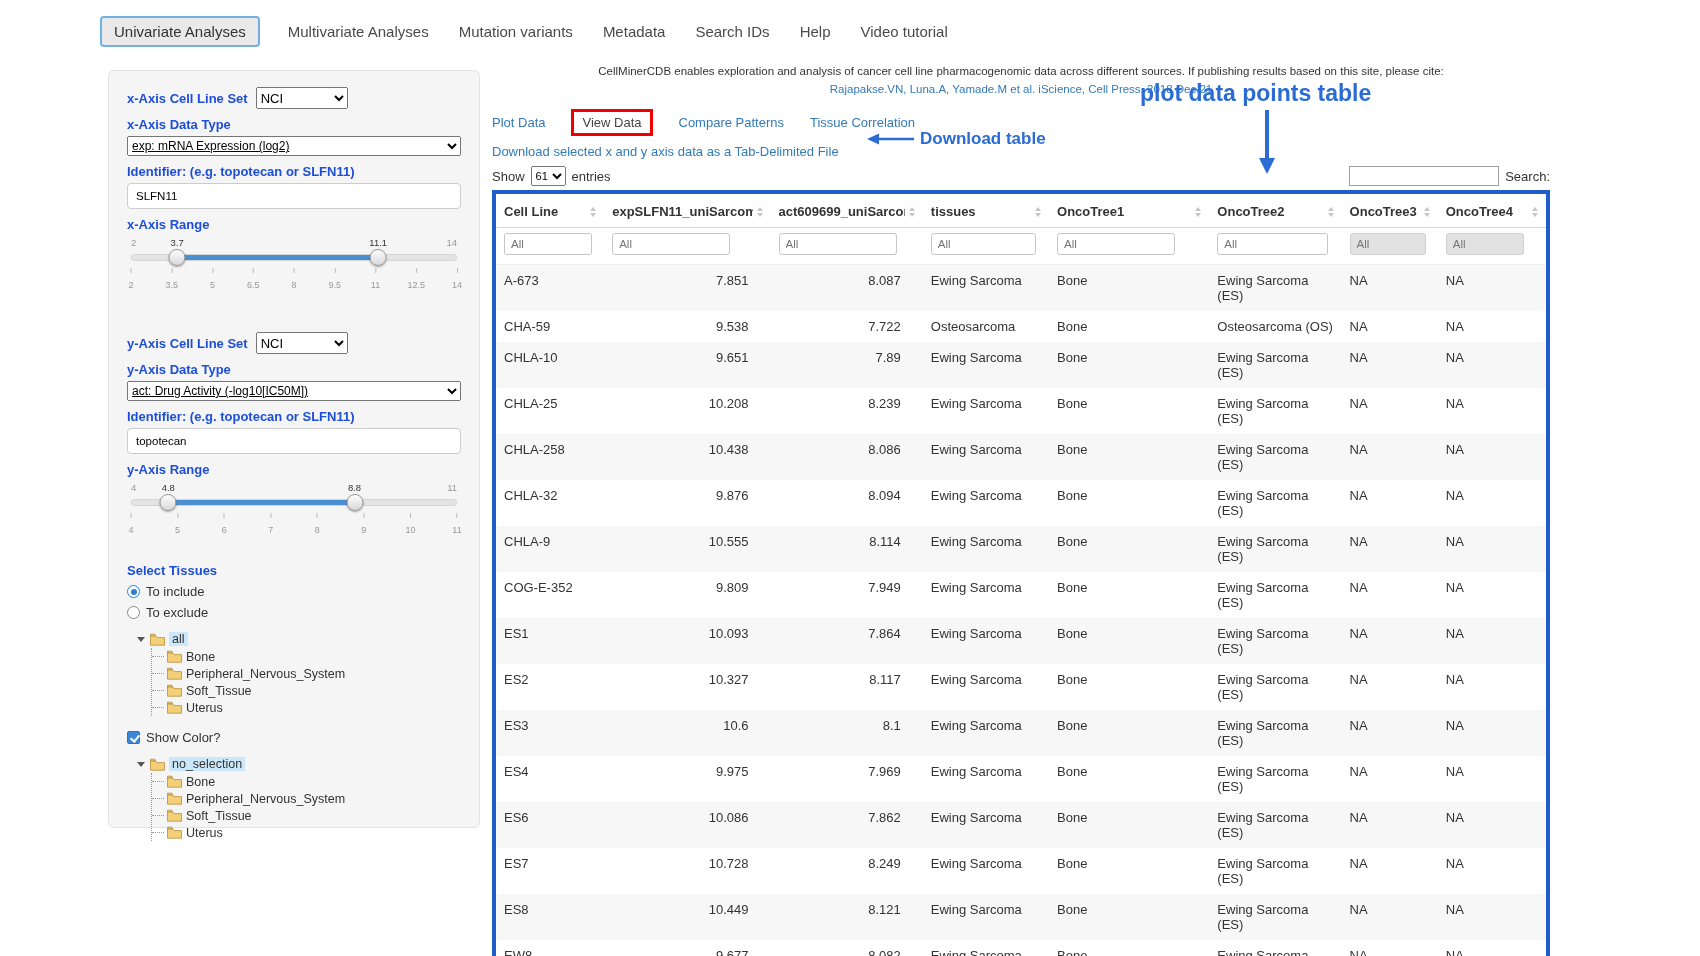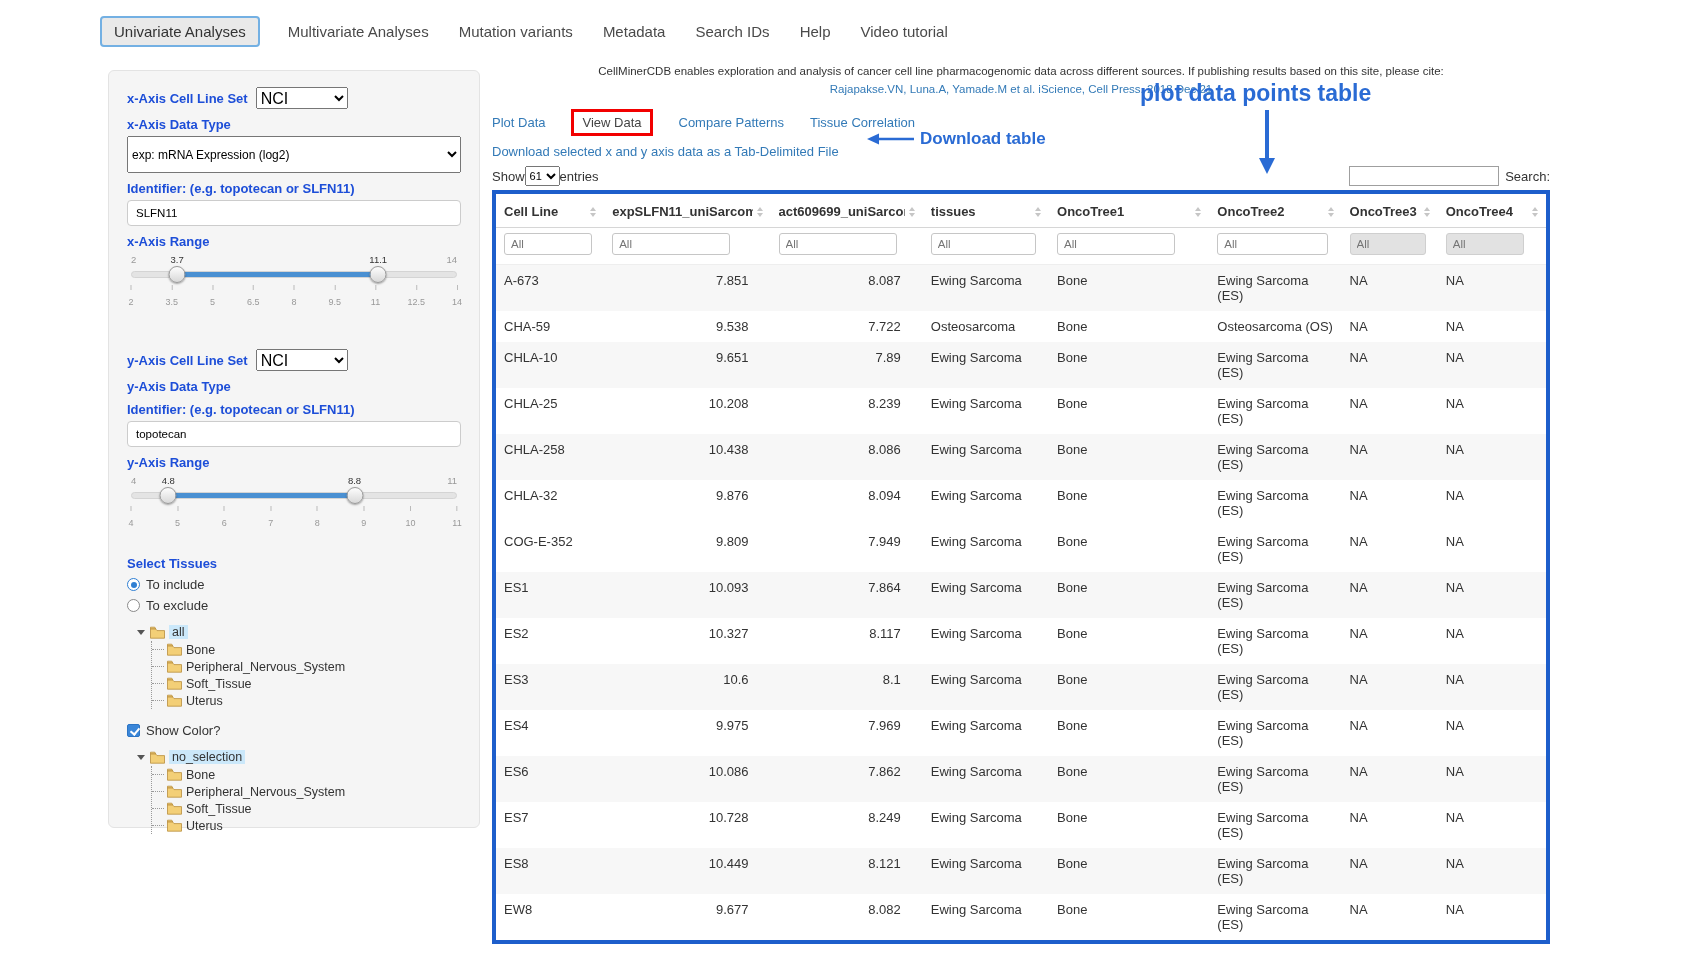--- a/index.html
+++ b/index.html
@@ -17,22 +17,22 @@
   .nav{position:absolute;left:100px;top:16px;display:flex;align-items:center;gap:26px;}
   .nav-tab{font-size:15px;color:#4a4a4a;padding:6px 2px;cursor:pointer;white-space:nowrap;text-align:center;}
   .nav-tab.active{background:#e9e9e9;border:2px solid #73b0e3;border-radius:4px;padding:5px 12px;color:#333;}
 
   
   .sidebar{position:absolute;left:108px;top:70px;width:372px;height:758px;background:#f5f5f5;
            border:1px solid #e3e3e3;border-radius:6px;padding:16px 18px;}
   .inline-row{display:flex;align-items:center;gap:8px;}
   .lbl-b{font-weight:bold;font-size:13px;margin-top:8px;color:#1d4ed8;}
   .lbl-b.nomt{margin-top:0;}
-  select.small{height:22px;font-size:16px;min-width:92px;}
-  select.wide{width:100%;height:37px;font-size:12px;margin-top:4px;}
+  select.small{height:22px;font-size:13px;min-width:92px;}
+  select.wide{width:100%;height:20px;font-size:12px;margin-top:4px;text-decoration:underline;}
   input.txt{width:100%;height:26px;border:1px solid #ccc;border-radius:4px;padding:0 8px;
             font-size:11.5px;margin-top:4px;background:#fff;}
   .gap{height:30px;}
 
   
   .slider{position:relative;height:64px;margin:6px 4px 0;}
   .sl-min,.sl-max,.sl-from,.sl-to{position:absolute;top:0;font-size:9.5px;line-height:10px;}
   .sl-min{left:0;color:#999;} .sl-max{right:0;color:#999;}
   .sl-from,.sl-to{color:#333;transform:translateX(-50%);}
   .sl-track{position:absolute;top:16px;left:0;right:0;height:7px;background:#e4e4e4;
@@ -71,21 +71,21 @@
   
   .main{position:absolute;left:492px;top:62px;width:1058px;}
   .citation{text-align:center;font-size:11.5px;line-height:15px;color:#333;margin-top:2px;}
   .citation .line2{color:var(--link);margin-top:3px;cursor:pointer;}
   .subtabs{display:flex;align-items:center;gap:26px;margin-top:12px;font-size:13px;}
   .subtab{color:var(--link);cursor:pointer;white-space:nowrap;}
   .subtab.active{color:#444;}
   .boxed-red{border:3px solid var(--annot-red);padding:3px 8px;}
   .download-link{display:inline-block;margin-top:8px;color:var(--link);font-size:13px;cursor:pointer;text-decoration:none;}
   .controls-row{display:flex;align-items:center;margin-top:6px;font-size:13px;}
-  .length{display:flex;align-items:center;}
+  .length{display:flex;align-items:center;gap:6px;}
   .length select{height:20px;font-size:11px;}
   .search-wrap{margin-left:auto;display:flex;align-items:center;gap:6px;}
   .search-wrap input{width:150px;height:20px;border:1px solid #9f9f9f;padding:0 4px;font-size:12px;}
 
   .table-box{margin-top:4px;border:4px solid var(--table-border);background:#fff;}
   table.data{width:100%;border-collapse:collapse;table-layout:fixed;font-size:13px;}
   table.data th{text-align:left;font-weight:bold;padding:10px 8px 8px;border-bottom:1px solid #d6d6d6;}
   .th-wrap{display:flex;align-items:center;justify-content:space-between;}
   .th-label{overflow:hidden;white-space:nowrap;text-align:right;}
   .sort-icon{display:flex;flex-direction:column;gap:2px;margin-left:4px;flex:0 0 auto;cursor:pointer;}
@@ -163,20 +163,23 @@
 
     <div class="gap"></div>
 
     <div class="inline-row">
       <span class="lbl-b nomt">y-Axis Cell Line Set</span>
       <select class="small">
         <option>NCI</option>
       </select>
     </div>
     <div class="lbl-b">y-Axis Data Type</div>
+    <select class="wide">
+      <option>act: Drug Activity (-log10[IC50M])</option>
+    </select>
     <div class="lbl-b">Identifier: (e.g. topotecan or SLFN11)</div>
     <input class="txt" value="topotecan" style="">
     <div class="lbl-b">y-Axis Range</div>
     <div class="slider">
       <span class="sl-min">4</span>
       <span class="sl-max">11</span>
       <span class="sl-from" style="left: 11.4286%;">4.8</span>
       <span class="sl-to" style="left: 68.5714%;">8.8</span>
       <div class="sl-track">
           <div class="sl-bar" style="left: 11.4286%; width: 57.1429%;"></div>
@@ -470,20 +473,30 @@
             <tr class="even">
               <td class="">CHLA-32</td>
               <td class="num">9.876</td>
               <td class="num">8.094</td>
               <td class="">Ewing Sarcoma</td>
               <td class="">Bone</td>
               <td class="">Ewing Sarcoma (ES)</td>
               <td class="">NA</td>
               <td class="">NA</td>
             </tr>
+            <tr class="odd">
+              <td class="">CHLA-9</td>
+              <td class="num">10.555</td>
+              <td class="num">8.114</td>
+              <td class="">Ewing Sarcoma</td>
+              <td class="">Bone</td>
+              <td class="">Ewing Sarcoma (ES)</td>
+              <td class="">NA</td>
+              <td class="">NA</td>
+            </tr>
             <tr class="even">
               <td class="">COG-E-352</td>
               <td class="num">9.809</td>
               <td class="num">7.949</td>
               <td class="">Ewing Sarcoma</td>
               <td class="">Bone</td>
               <td class="">Ewing Sarcoma (ES)</td>
               <td class="">NA</td>
               <td class="">NA</td>
             </tr>

